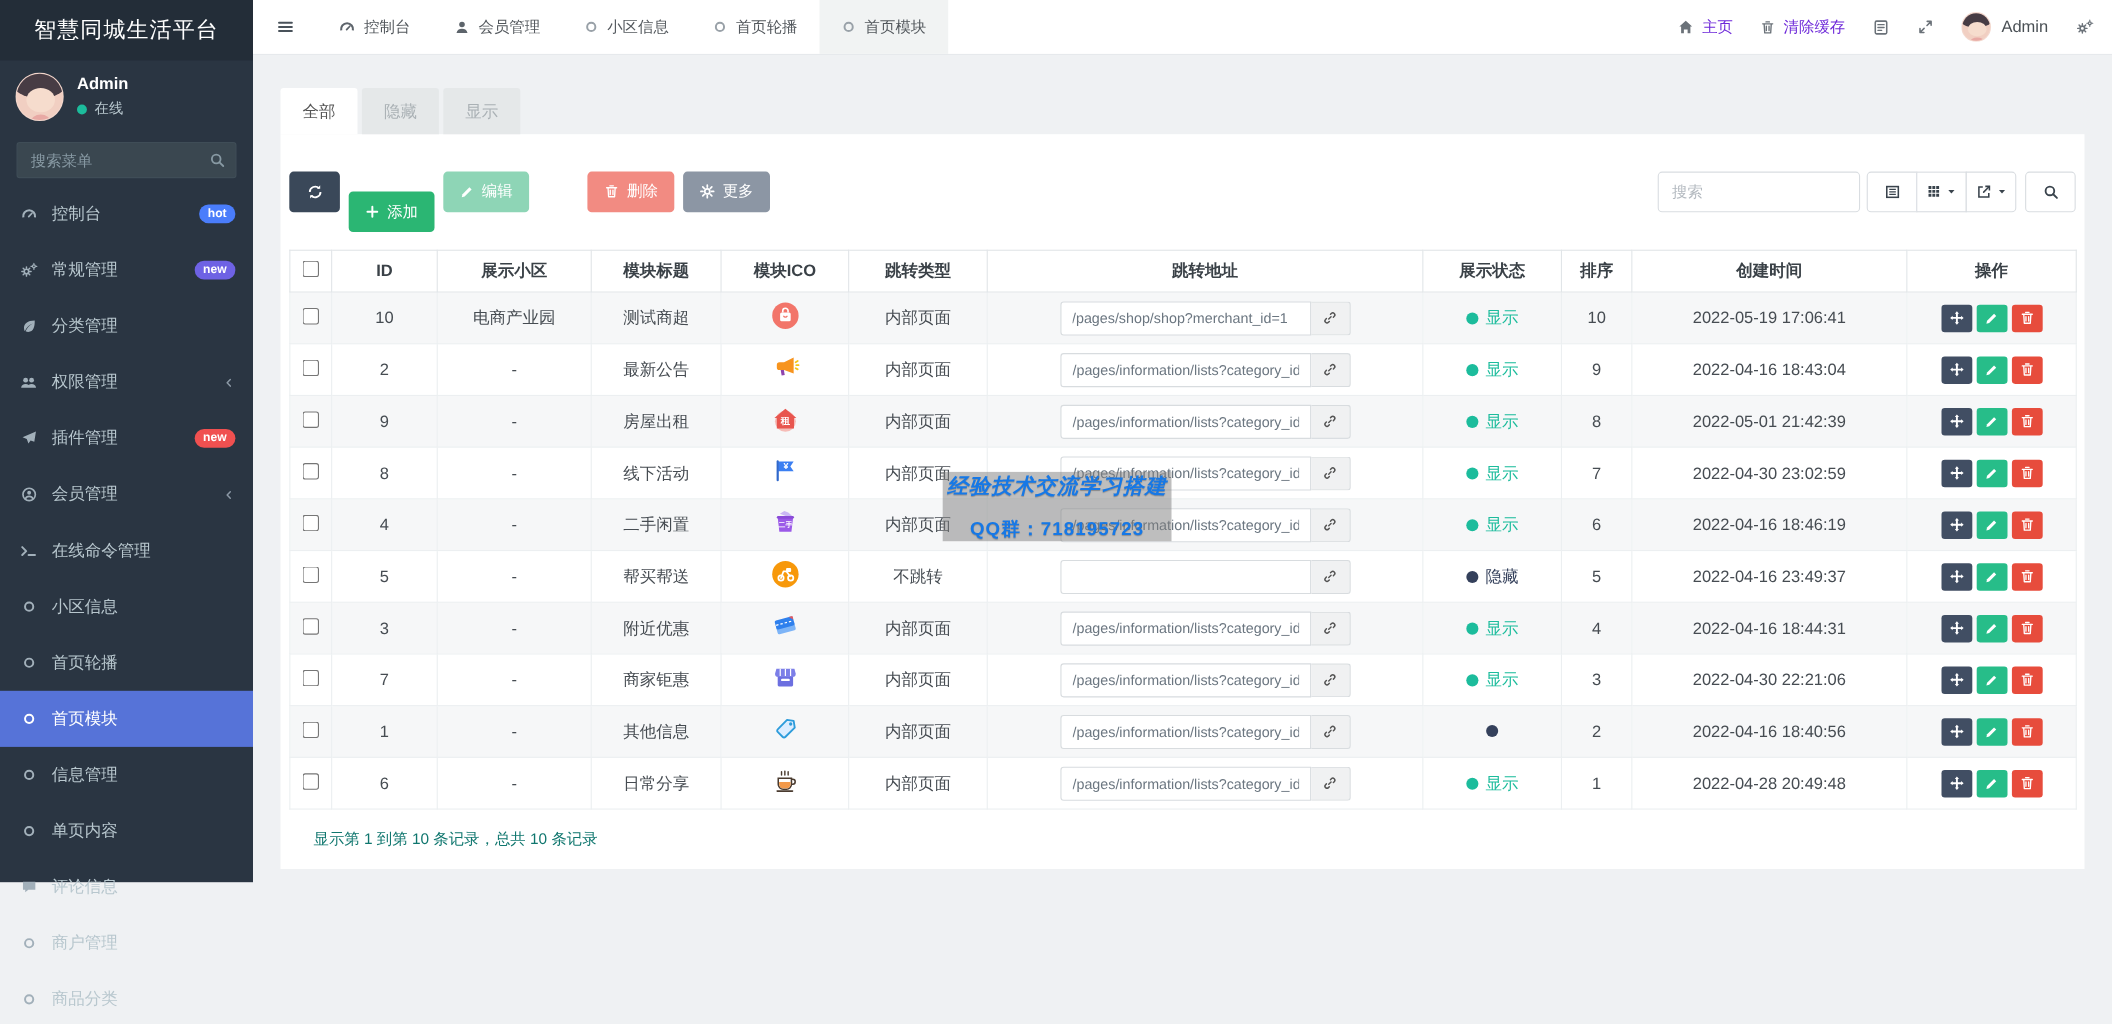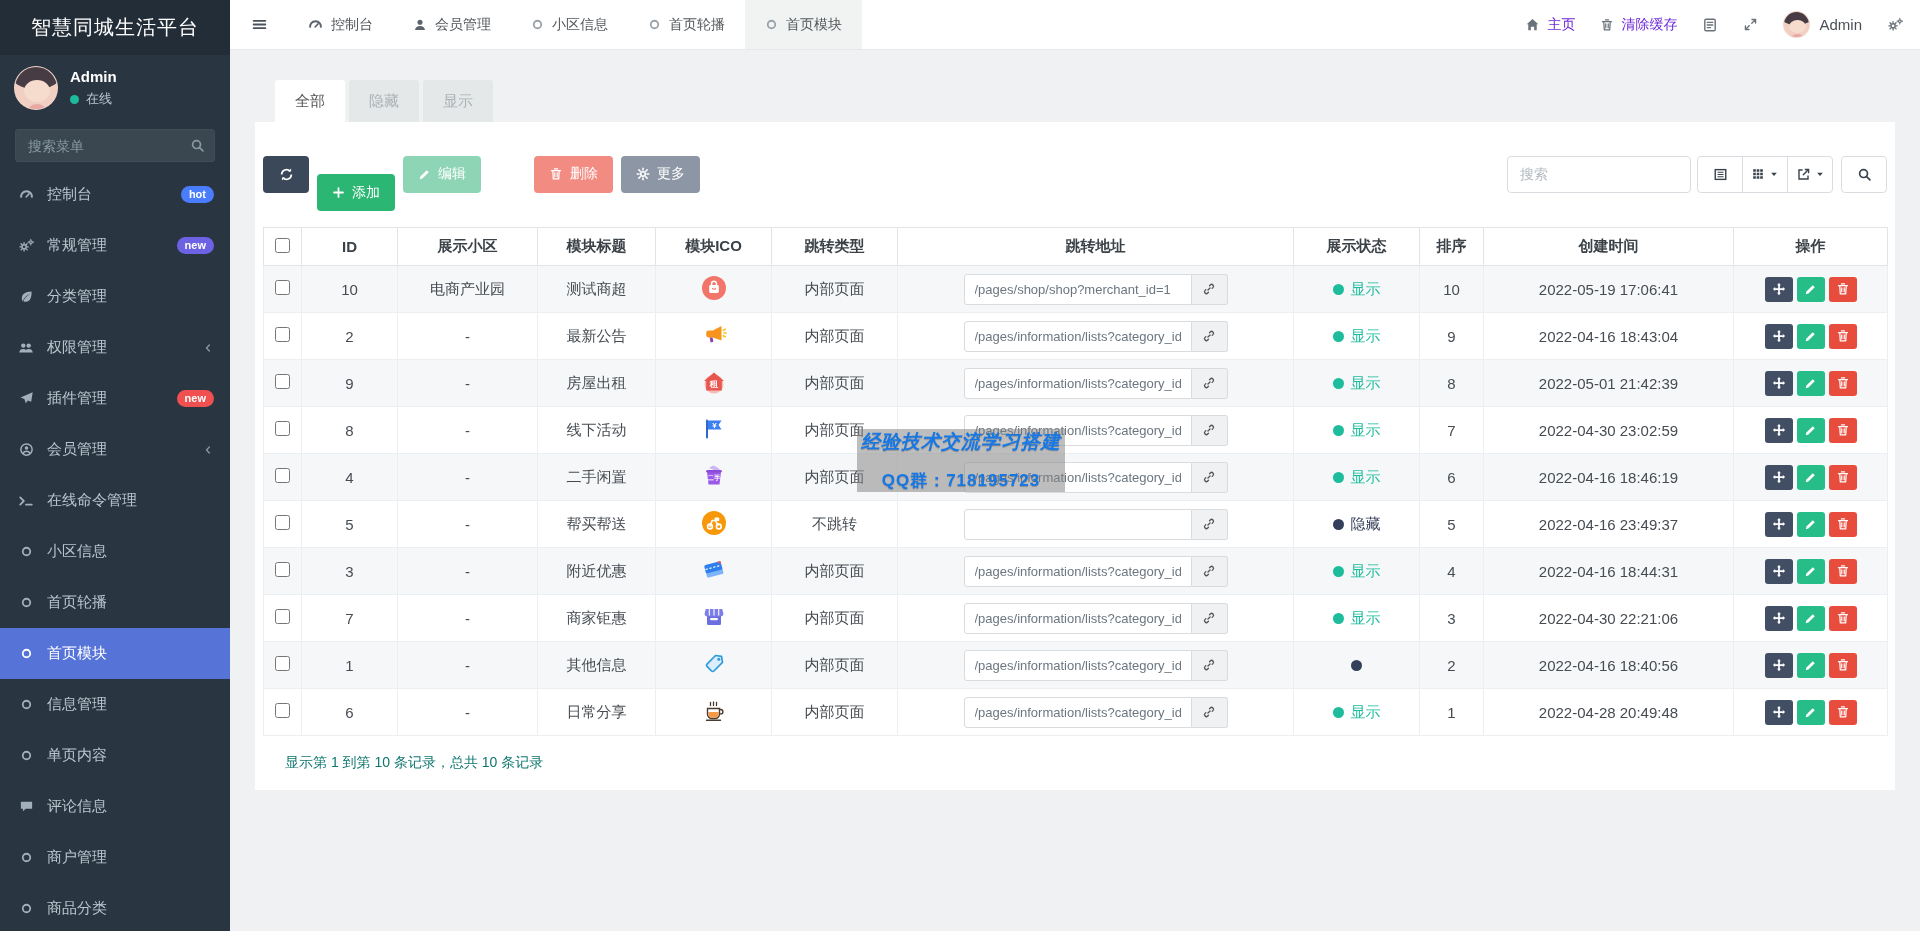--- a/index.html
+++ b/index.html
@@ -1,21 +1,21 @@
 <!DOCTYPE html>
 <html style="--teal: #1cbc9c; --hide-navy: #34405b; --active-blue: #5673d8; --page-bg: #eff1f3; --sidebar-bg: #2a3542; --brand-bg: #232d38; --btn-refresh: #3a4859; --btn-add: #2bb673; --btn-edit: #8ed5b6; --btn-del: #f28b82; --btn-more: #8c96a4; --act-move: #414e63; --act-edit: #27bd89; --act-del: #e74c3c; --wm-blue: #1678e6;"><head>
 <meta charset="utf-8">
 <style>
   * { margin:0; padding:0; box-sizing:border-box; }
   html,body { width:1920px; height:931px; overflow:hidden; }
   body { position:relative; background:var(--page-bg,#eff1f3); font-family:"Liberation Sans","DejaVu Sans",sans-serif; color:#444; }
   .icon { display:inline-flex; align-items:center; justify-content:center; line-height:0; }
 
   
-  .sidebar { position:absolute; left:0; top:0; width:230px; height:931px; background:var(--sidebar-bg,#2a3542); z-index:6; }
+  .sidebar { position:absolute; left:0; top:0; width:230px; height:802px; background:var(--sidebar-bg,#2a3542); z-index:6; }
   .brand { height:55px; background:var(--brand-bg,#232d38); color:#fff; font-size:20px; letter-spacing:1px; display:flex; align-items:center; justify-content:center; }
   .user-panel { display:flex; align-items:center; gap:12px; padding:11px 14px; }
   .avatar { width:44px; height:44px; border-radius:50%; background:#f1cfc2; position:relative; overflow:hidden; flex:none; border:1px solid rgba(255,255,255,.18); }
   .avatar::before { content:""; position:absolute; left:-4px; right:-4px; top:-9px; height:31px; background:#473c44; border-radius:50% 50% 46% 46%; }
   .avatar::after { content:""; position:absolute; left:9px; top:13px; width:26px; height:22px; background:#f6dccd; border-radius:50%; box-shadow:0 20px 0 -4px #e8a9a4; }
   .avatar.sm { width:27px; height:27px; }
   .avatar.sm::before { top:-6px; height:19px; left:-3px; right:-3px; }
   .avatar.sm::after { left:5px; top:8px; width:17px; height:13px; box-shadow:0 12px 0 -2px #e8a9a4; }
   .user-name { color:#fff; font-weight:bold; font-size:15px; margin-bottom:5px; }
   .user-status { color:#b8c7ce; font-size:13px; display:flex; align-items:center; gap:7px; }
@@ -42,21 +42,21 @@
   .tn-tab .icon.dim { color:#99a1a8; }
   .tn-tab.active { background:#f1f3f3; }
   .tn-right { margin-left:auto; display:flex; align-items:center; gap:25px; padding-right:16px; }
   .tn-item { display:flex; align-items:center; gap:7px; color:#6d28d9; font-size:14px; cursor:pointer; }
   .tn-item .icon { color:#6b7artů; }
   .tn-item .icon { color:#6b7279; }
   .tn-user { display:flex; align-items:center; gap:9px; color:#4a5055; font-size:15px; cursor:pointer; }
 
   
   .content { position:absolute; left:230px; top:50px; right:0; bottom:0; padding:30px 25px 0; }
-  .tab-strip { display:flex; gap:4px; height:42px;margin-left:20px; }
+  .tab-strip { display:flex; gap:4px; height:42px; }
   .ptab { min-width:64px; padding:0 20px; display:flex; align-items:center; justify-content:center; font-size:15px; border-radius:3px 3px 0 0; cursor:pointer; }
   .ptab.active { background:#fff; color:#555; }
   .ptab.muted { background:#e5e8e9; color:#aab1b5; }
   .panel { background:#fff; height:668px; padding:15px 8px 0; }
 
   .toolbar { display:flex; align-items:center; }
   .btn { height:37px; border:none; border-radius:4px; color:#fff; font-size:14px; display:inline-flex; align-items:center; gap:7px; padding:0 15px; margin-right:8px; cursor:pointer; font-family:inherit; }
   .btn-refresh { background:var(--btn-refresh,#3a4859); width:46px; justify-content:center; padding:0; }
   .btn-add { background:var(--btn-add,#2bb673);margin-top:37px; }
   .btn-edit { background:var(--btn-edit,#8ed5b6); }

